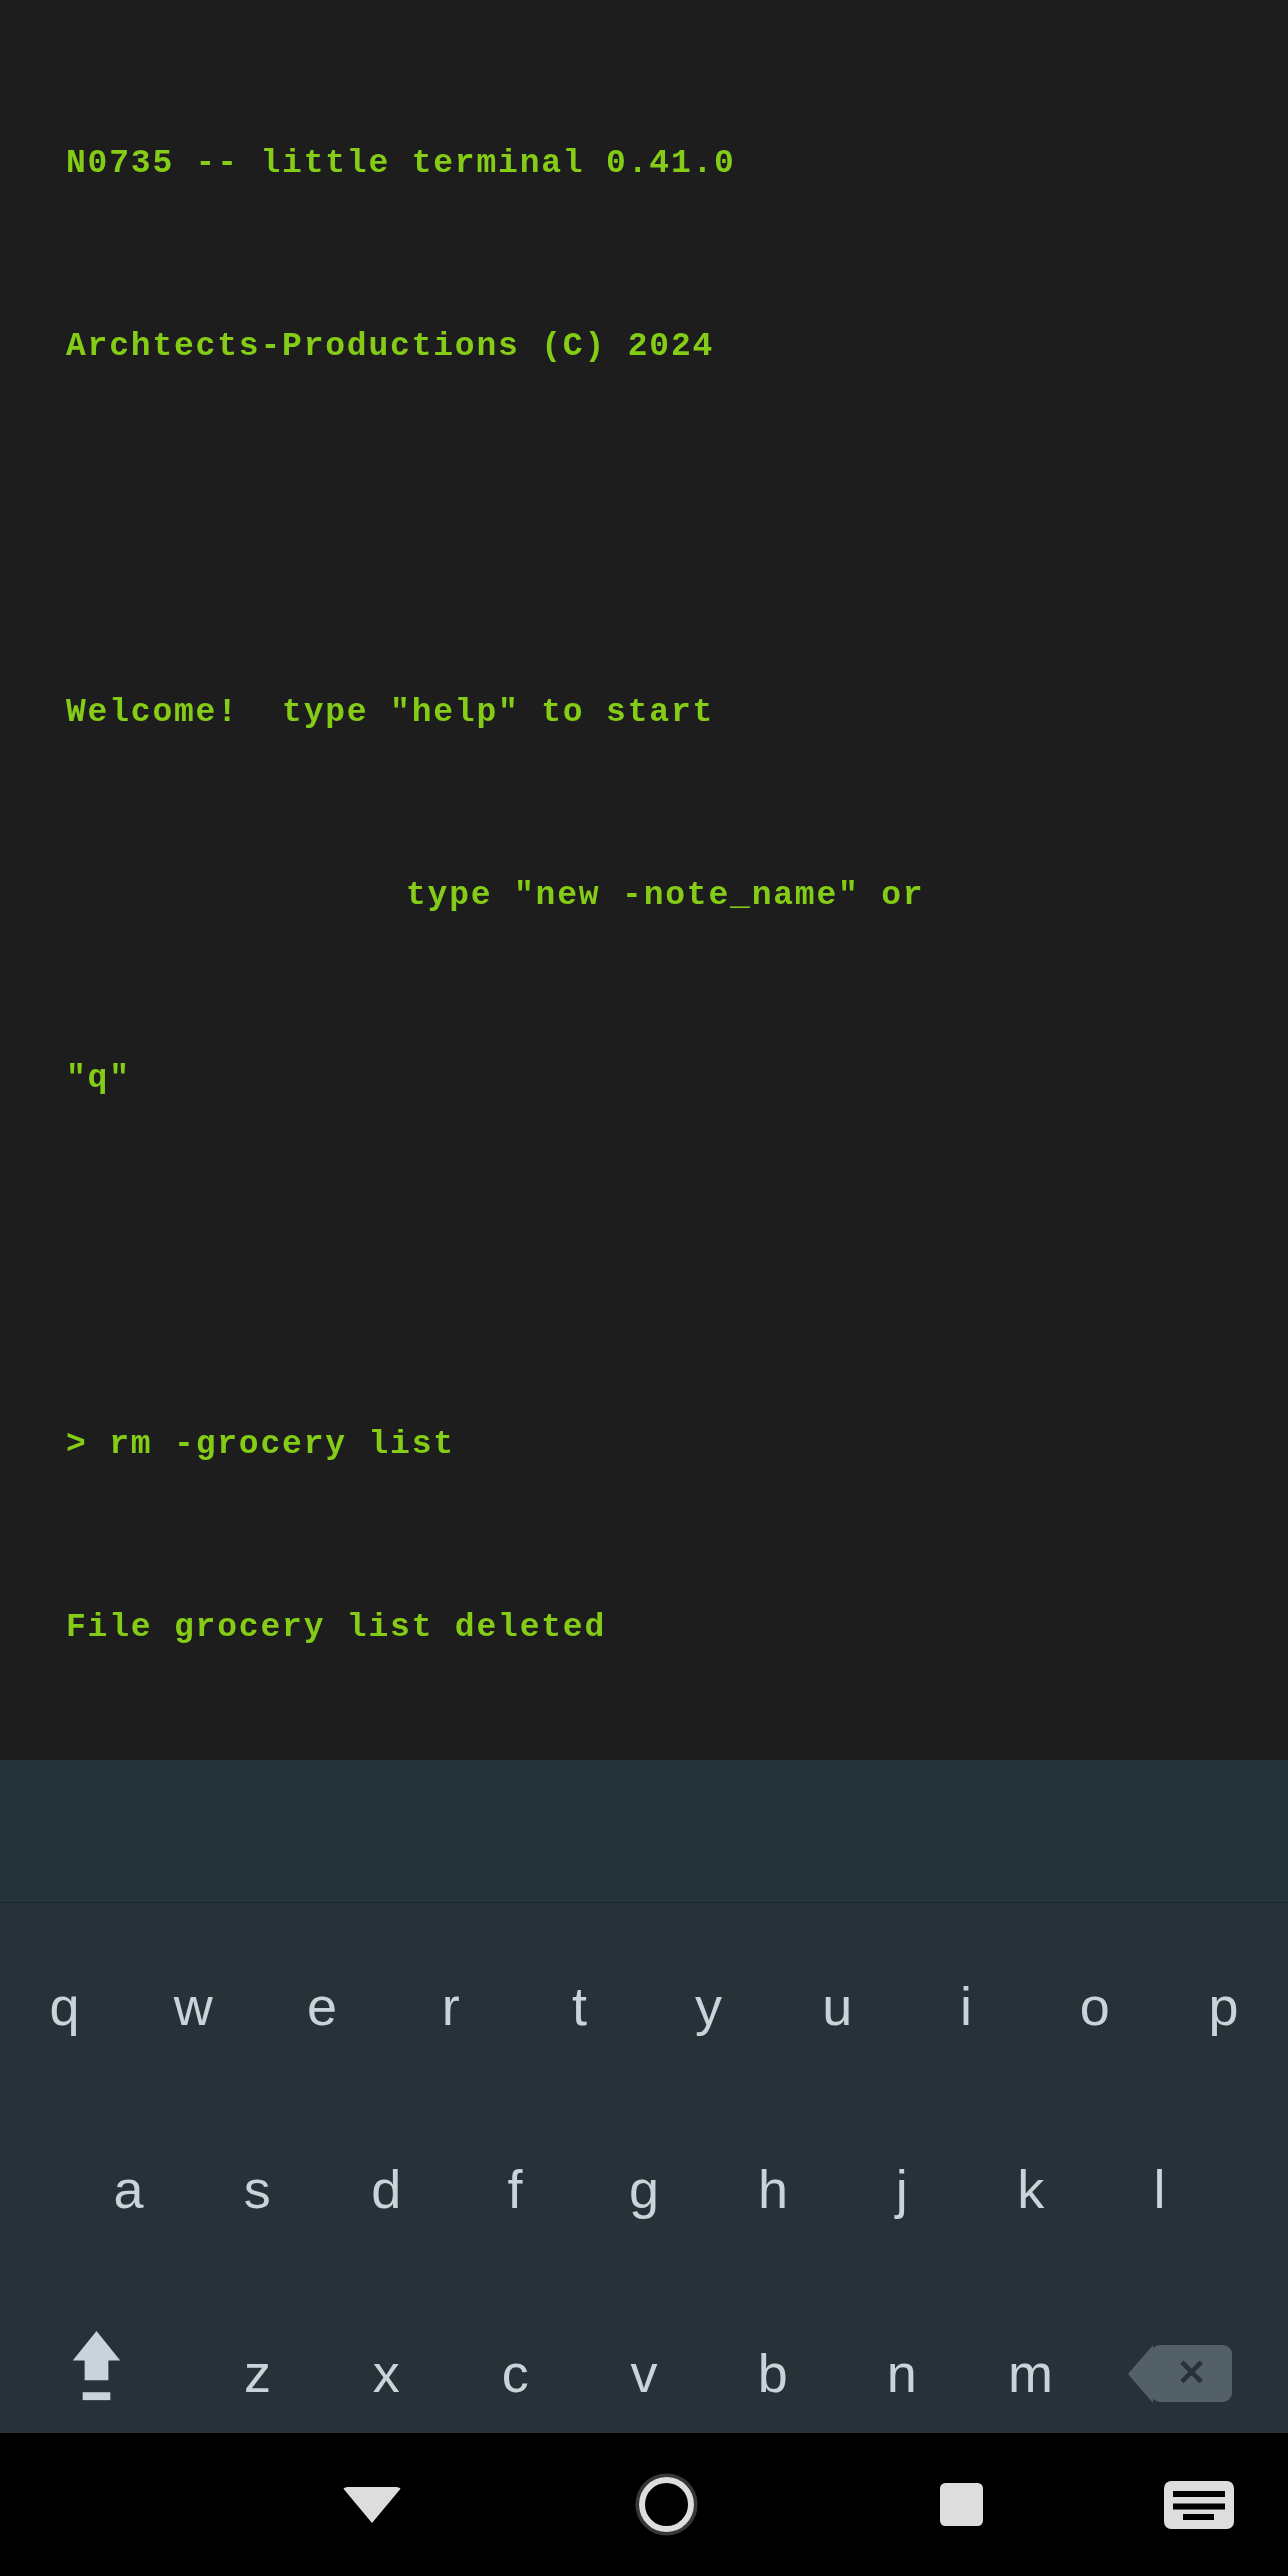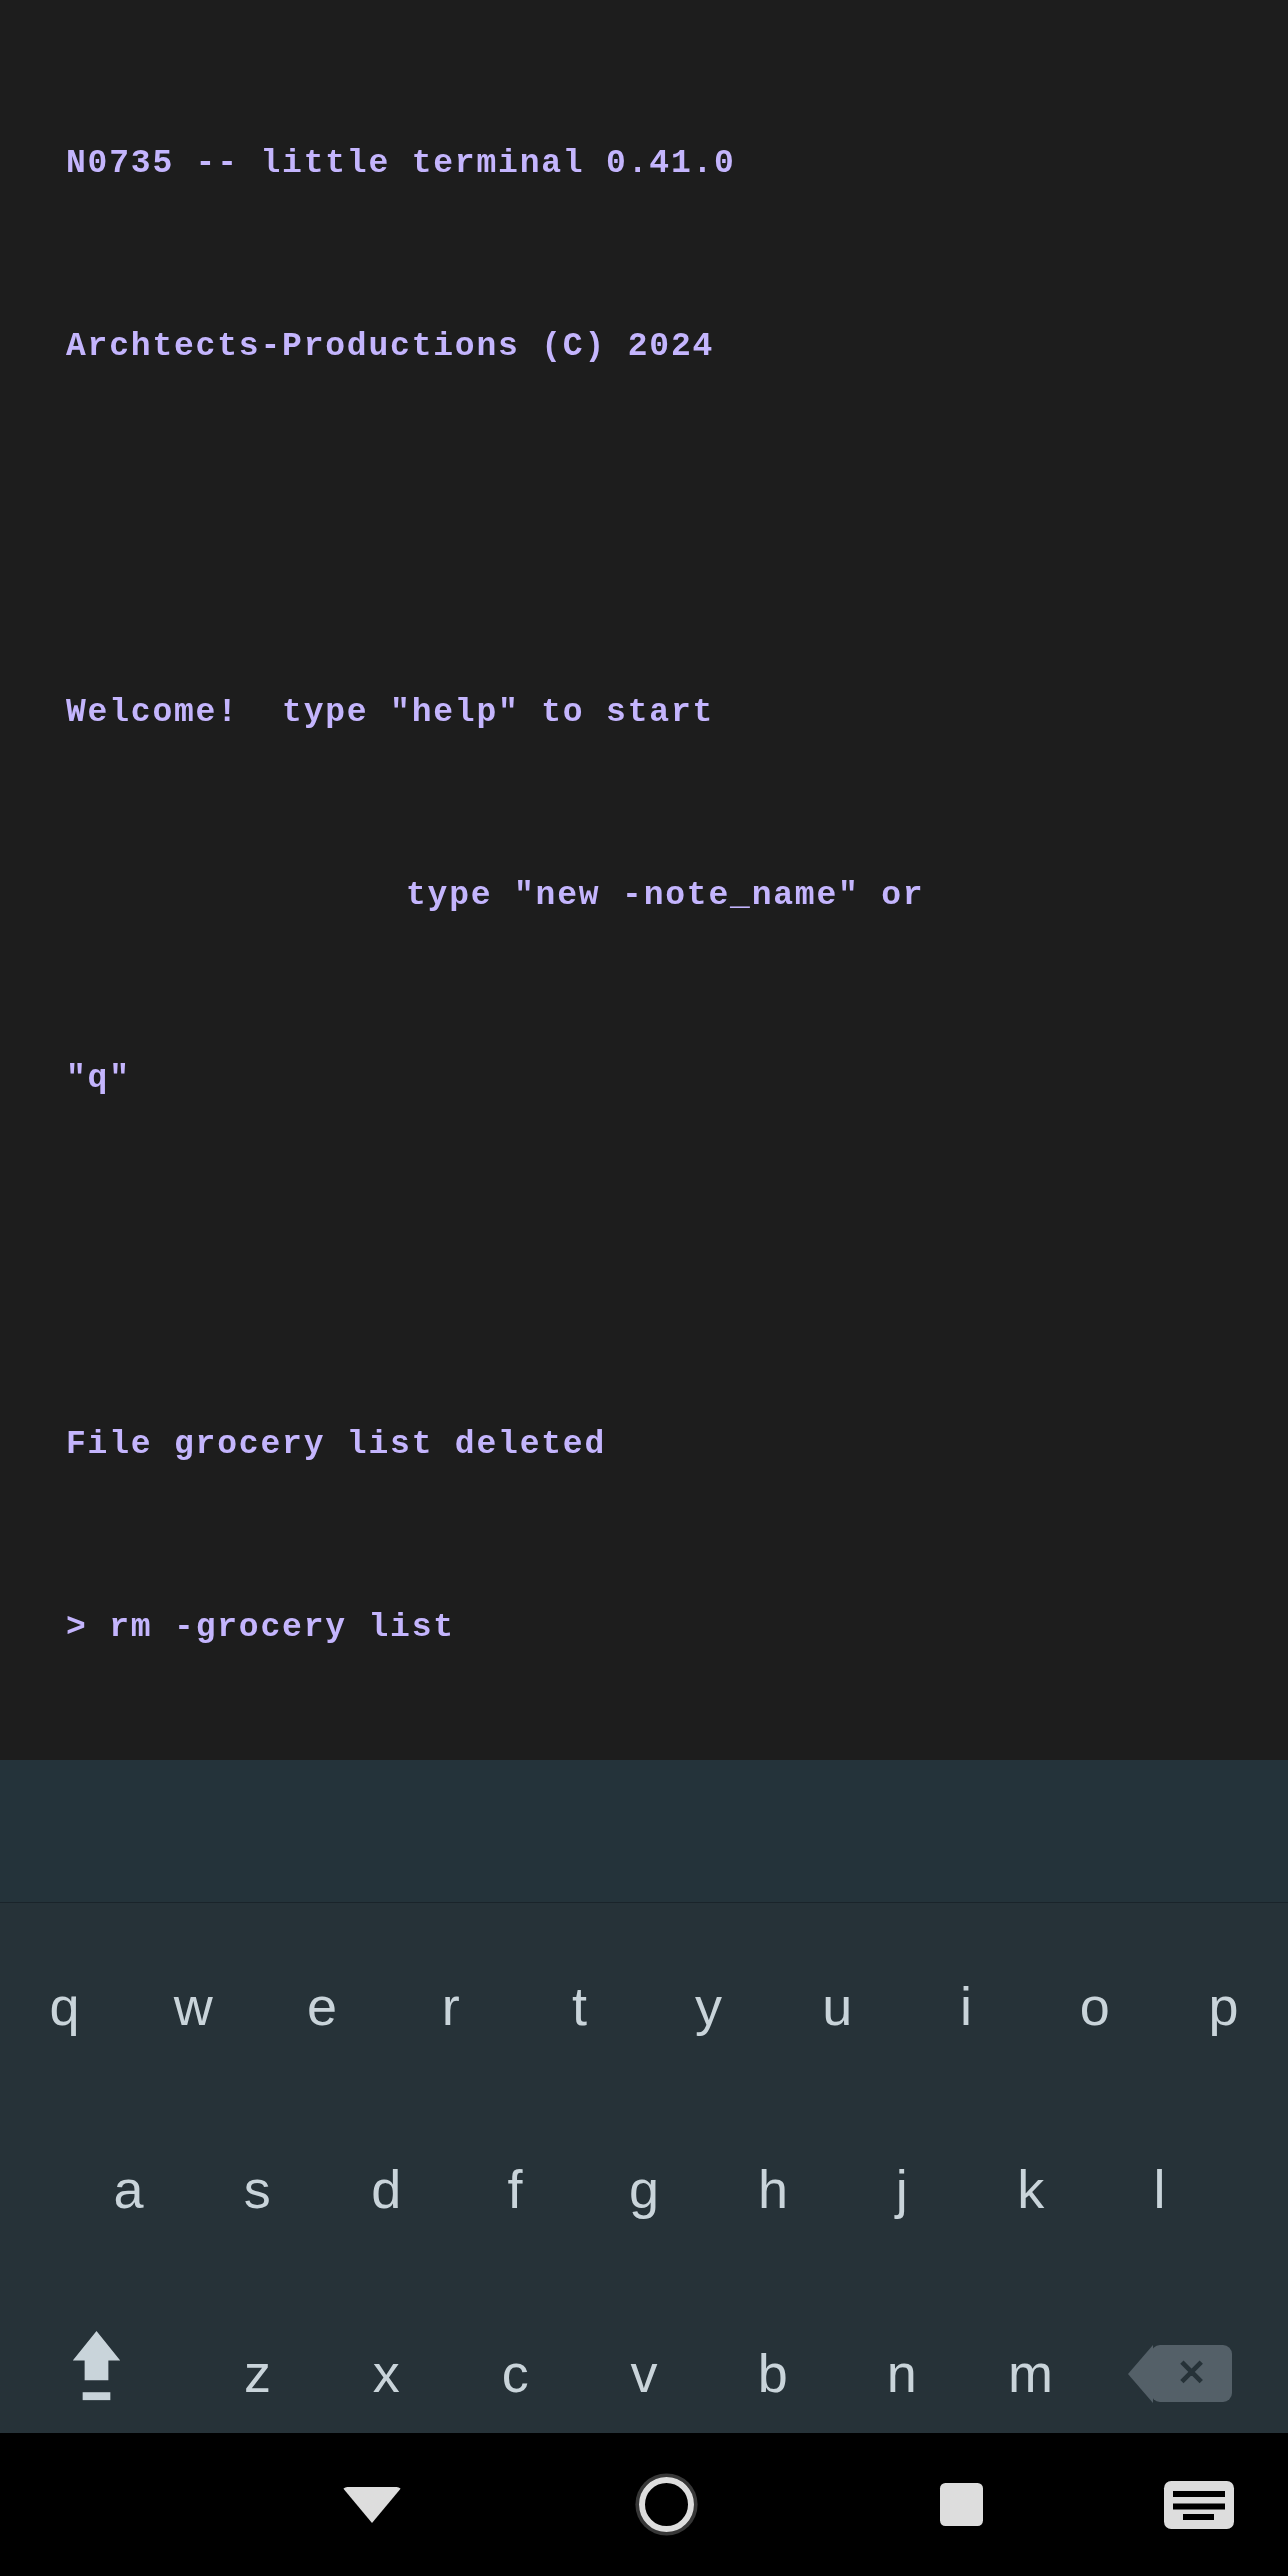--- a/index.html
+++ b/index.html
@@ -8,21 +8,21 @@
       background:#1d1d1d;
       overflow:hidden;
       font-family:"Courier New",monospace;
     }
     
     .terminal{
       position:absolute;
       left:0;top:0;right:0;
       height:2168px; 
       background:#1d1d1d;
-      color:#c4b5fd;
+      color:#84cc16;
       font-size:33px;
       line-height:61px;
       padding:10.7px 66px 0 66px;
       font-weight:bold;
       letter-spacing:1.8px;
       white-space:pre-wrap;
       font-family:"Courier New","Lucida Console",monospace;
     }
     .terminal .line{display:block;}
     .indent{padding-left:340px;}
@@ -142,22 +142,22 @@
 <body>
 
 <div class="terminal">
   <span class="line">N0735 -- little terminal 0.41.0</span>
   <span class="line">Archtects-Productions (C) 2024</span>
   <span class="line">&nbsp;</span>
   <span class="line">Welcome!  type "help" to start</span>
   <span class="line indent">type "new -note_name" or</span>
   <span class="line" style="padding-left:0; margin-left:-66px; text-indent:66px;">"q"</span>
   <span class="line">&nbsp;</span>
+  <span class="line prompt-row"><span>&gt;</span> <span>rm -grocery list</span></span>
   <span class="line" style="margin-left:-66px;text-indent:66px;">File grocery list deleted</span>
-  <span class="line prompt-row"><span>&gt;</span> <span>rm -grocery list</span></span>
   <span class="line prompt-row"><span>&gt;</span> <span class="cursor"></span></span>
 </div>
 
 <div class="suggestion-strip"></div>
 
 <div class="keyboard">
 
   <div class="kb-row kb-row1">
     <div class="key">q</div>
     <div class="key">w</div>

